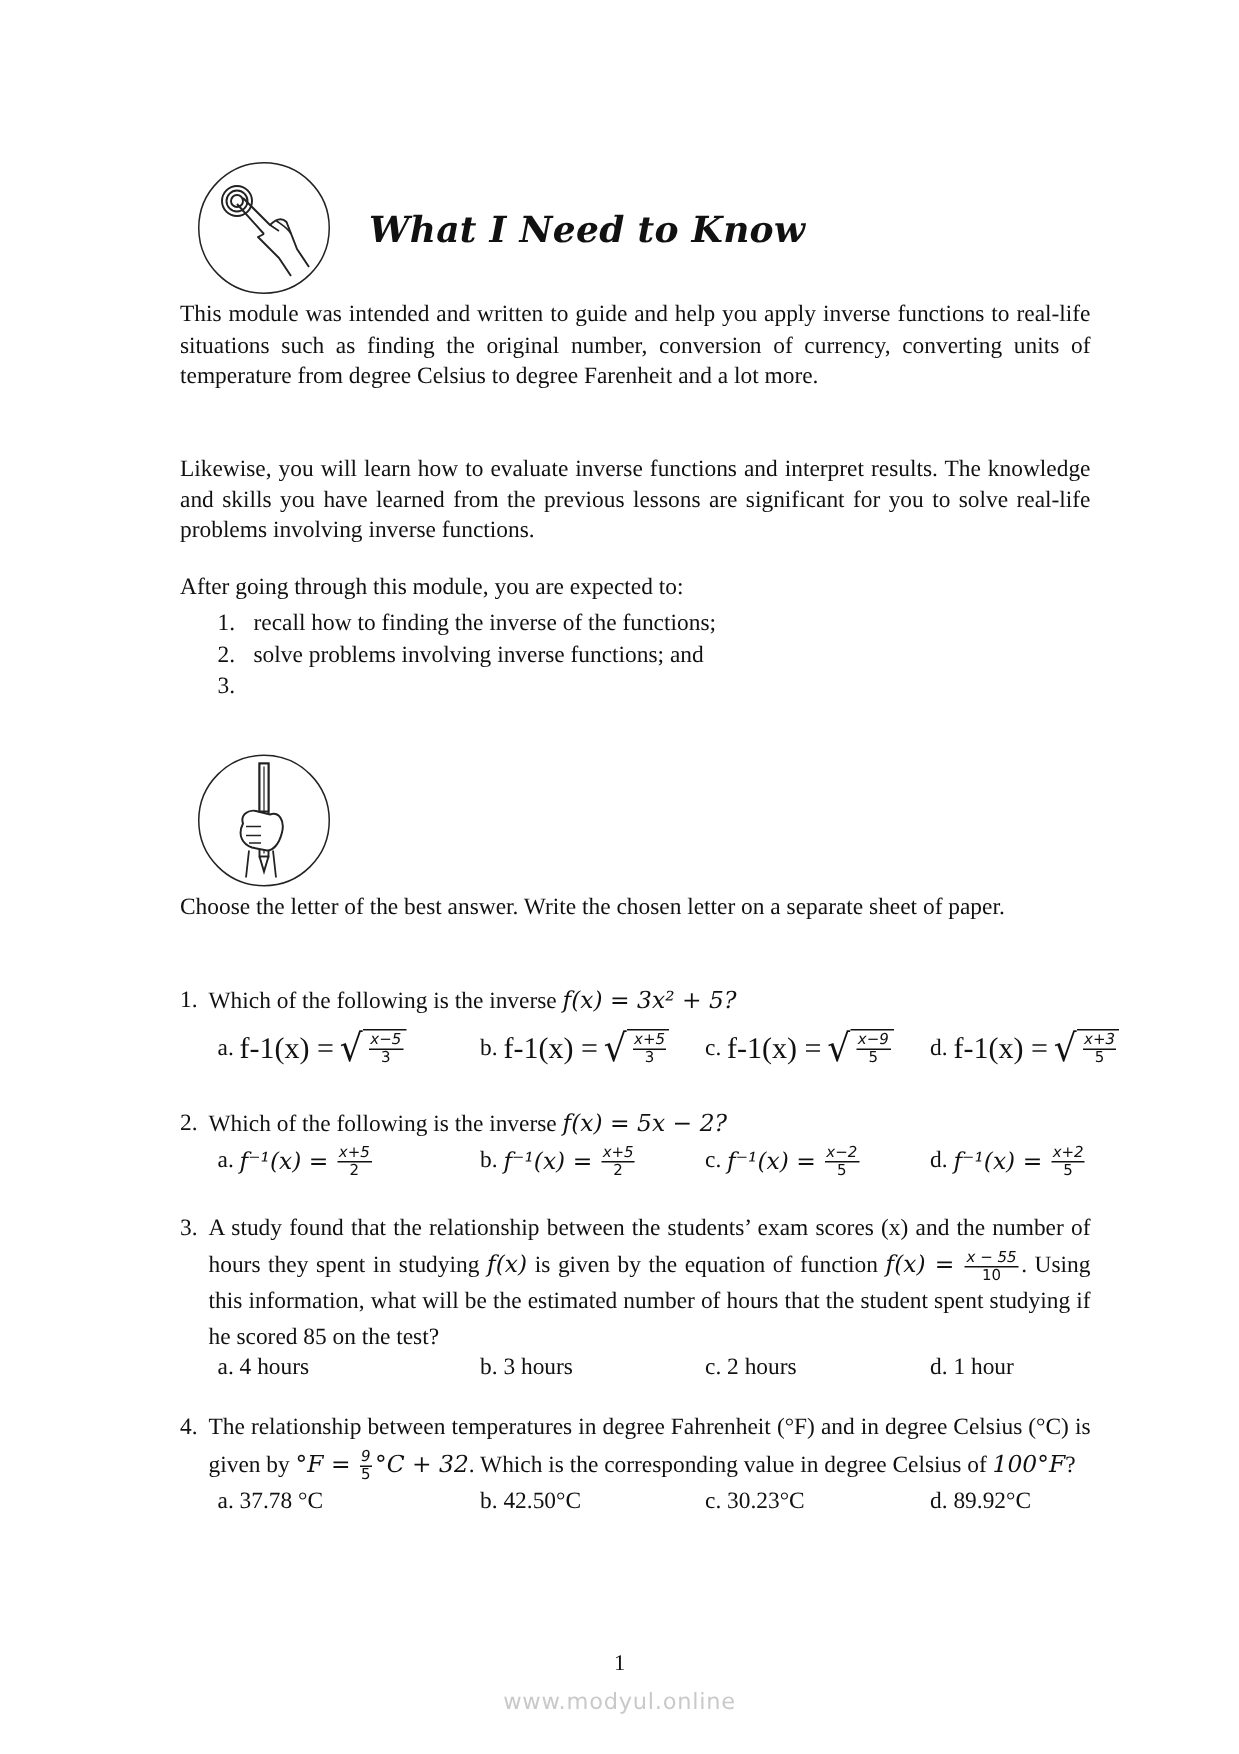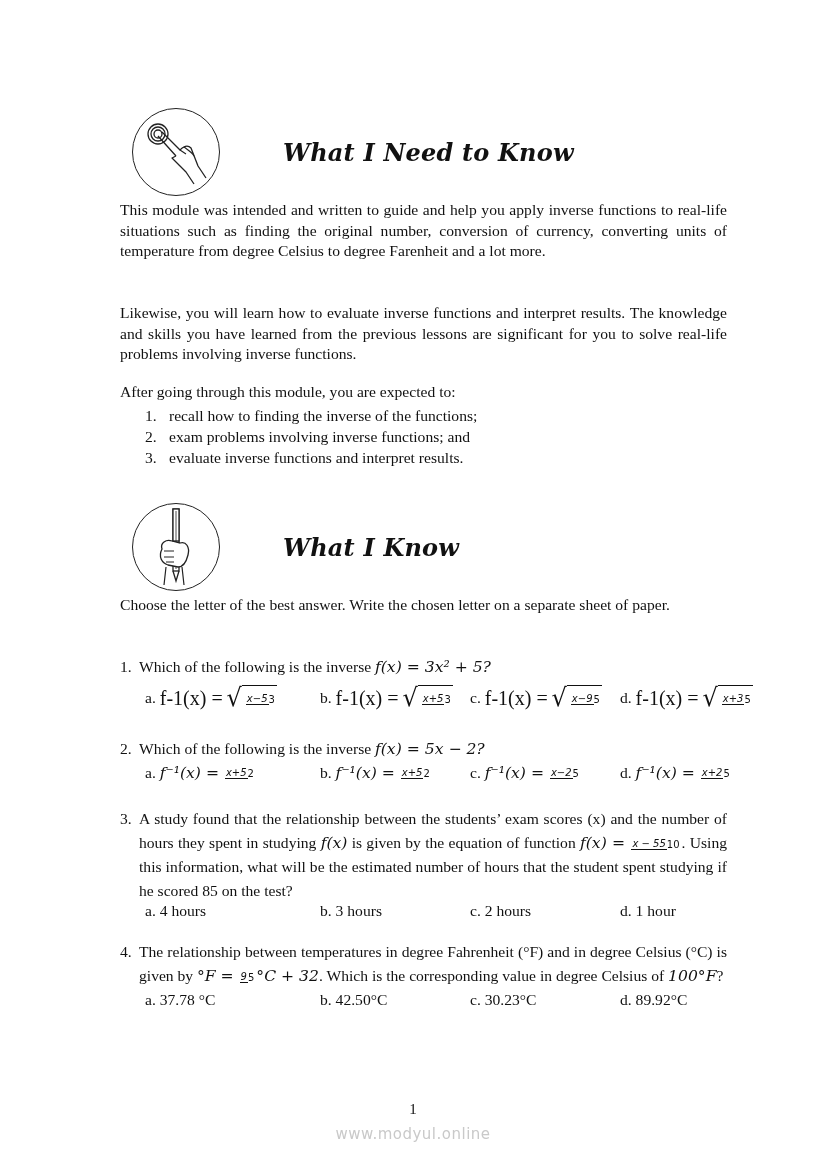--- a/index.html
+++ b/index.html
@@ -1,36 +1,36 @@
 <!DOCTYPE html>
 <html><head>
 <meta charset="utf-8">
 <style>
   html, body { margin: 0; padding: 0; background: #ffffff; }
   body { width: 826px; height: 1169px; position: relative; overflow: hidden;
          font-family: "DejaVu Serif", "Liberation Serif", serif; color: #111; }
-  .section-head { position: absolute; left: 132px; display: flex; align-items: center; gap: 37px; }
+  .section-head { position: absolute; left: 132px; display: flex; align-items: center; }
   .circle-icon { width: 88px; height: 88px; border: 1.3px solid #222; border-radius: 50%;
                  box-sizing: border-box; display: flex; align-items: center; justify-content: center; background: #fff; }
   .section-title { font-family: "DejaVu Serif", serif; font-weight: bold; font-style: italic;
                    font-size: 24px; margin-left: 26px; letter-spacing: 0.2px; color: #111; }
   .para { position: absolute; left: 120px; width: 607px; font-family: "Liberation Serif", serif;
           font-size: 15.6px; line-height: 20.6px; text-align: justify; }
   .para p { margin: 0; }
   .list { position: absolute; left: 145px; font-family: "Liberation Serif", serif; font-size: 15.6px; line-height: 21px; }
   .list .li { display: flex; }
   .list .num { width: 24px; }
   .q { position: absolute; left: 120px; width: 607px; font-family: "Liberation Serif", serif; font-size: 15.6px; line-height: 24px; }
   .q .stem { display: flex; }
   .q .qnum { width: 19px; flex: none; }
   .q .qtext { text-align: justify; flex: 1; }
   .choices { position: relative; height: 30px; }
   .choice { position: absolute; top: 0; display: flex; align-items: center; white-space: nowrap; }
   .m { font-family: "DejaVu Serif", serif; font-style: italic; }
-  .frac { display: inline-flex; flex-direction: row; align-items: center; vertical-align: middle;
+  .frac { display: inline-flex; flex-direction: column; align-items: center; vertical-align: middle;
           font-size: 10px; line-height: 11px; margin: 0 2px; font-family: "DejaVu Sans", sans-serif; }
   .frac .top { border-bottom: 1px solid #111; padding: 0 1px; font-style: italic; }
   .sqrt { display: inline-flex; align-items: stretch; vertical-align: middle; }
   .sqrt .rad { font-size: 24px; line-height: 26px; font-family: "DejaVu Sans", sans-serif; transform: scaleY(1.05); }
   .sqrt .under { border-top: 1px solid #111; padding-left: 2px; }
   .small-f { font-family: "Liberation Serif", serif; font-size: 20px; }
   .page-num { position: absolute; left: 0; width: 826px; text-align: center; top: 1101px;
               font-family: "Liberation Serif", serif; font-size: 15px; }
   .watermark { position: absolute; left: 0; width: 826px; text-align: center; top: 1125px;
                font-family: "DejaVu Sans", sans-serif; font-size: 15px; color: #c9c9c9; letter-spacing: 0.5px; }
@@ -60,42 +60,40 @@
 <div class="para" style="top:382px;">
   <p>After going through this module, you are expected to:</p>
 </div>
 <div class="list" style="top:405px;">
   <div class="li">
       <span class="num">1.</span>
       <span>recall how to finding the inverse of the functions;</span>
     </div>
   <div class="li">
       <span class="num">2.</span>
-      <span>exam problems involving inverse functions; and</span>
+      <span>solve problems involving inverse functions; and</span>
     </div>
   <div class="li">
       <span class="num">3.</span>
-      <span>evaluate inverse functions and interpret results.</span>
     </div>
 </div>
 
 <div class="section-head" style="top:503px;">
   <div class="circle-icon">
     <svg width="80" height="80" viewBox="0 0 80 80">
       <rect x="37" y="2" width="6" height="62" fill="none" stroke="#222" stroke-width="1.3"></rect>
       <line x1="40" y1="4" x2="40" y2="62" stroke="#222" stroke-width="0.8"></line>
       <path d="M37 64 L40 74 L43 64" fill="none" stroke="#222" stroke-width="1.3"></path>
       <path d="M26 42 C24 36 30 32 36 34 L44 36 C50 34 54 40 52 48 C50 56 46 60 42 60 L32 58 C26 56 22 50 26 42 Z" fill="#fff" stroke="#222" stroke-width="1.3"></path>
       <path d="M28 44 L38 44 M28 50 L38 50 M30 55 L38 55" stroke="#222" stroke-width="1"></path>
       <path d="M30 60 L28 78 M46 60 L48 78" fill="none" stroke="#222" stroke-width="1.2"></path>
       <rect x="37" y="2" width="6" height="32" fill="#fff" stroke="#222" stroke-width="1.3"></rect>
       <line x1="40" y1="4" x2="40" y2="34" stroke="#222" stroke-width="0.8"></line>
     </svg>
   </div>
-  <span class="section-title">What I Know</span>
 </div>
 
 <div class="para" style="top:595px;">
   <p>Choose the letter of the best answer. Write the chosen letter on a separate sheet of paper.</p>
 </div>
 
 <div class="q" style="top:655px;">
   <div class="stem">
     <span class="qnum">1.</span>
     <span class="qtext"><span>Which of the following is the inverse </span><span class="m">f(x) = 3x² + 5?</span></span>

